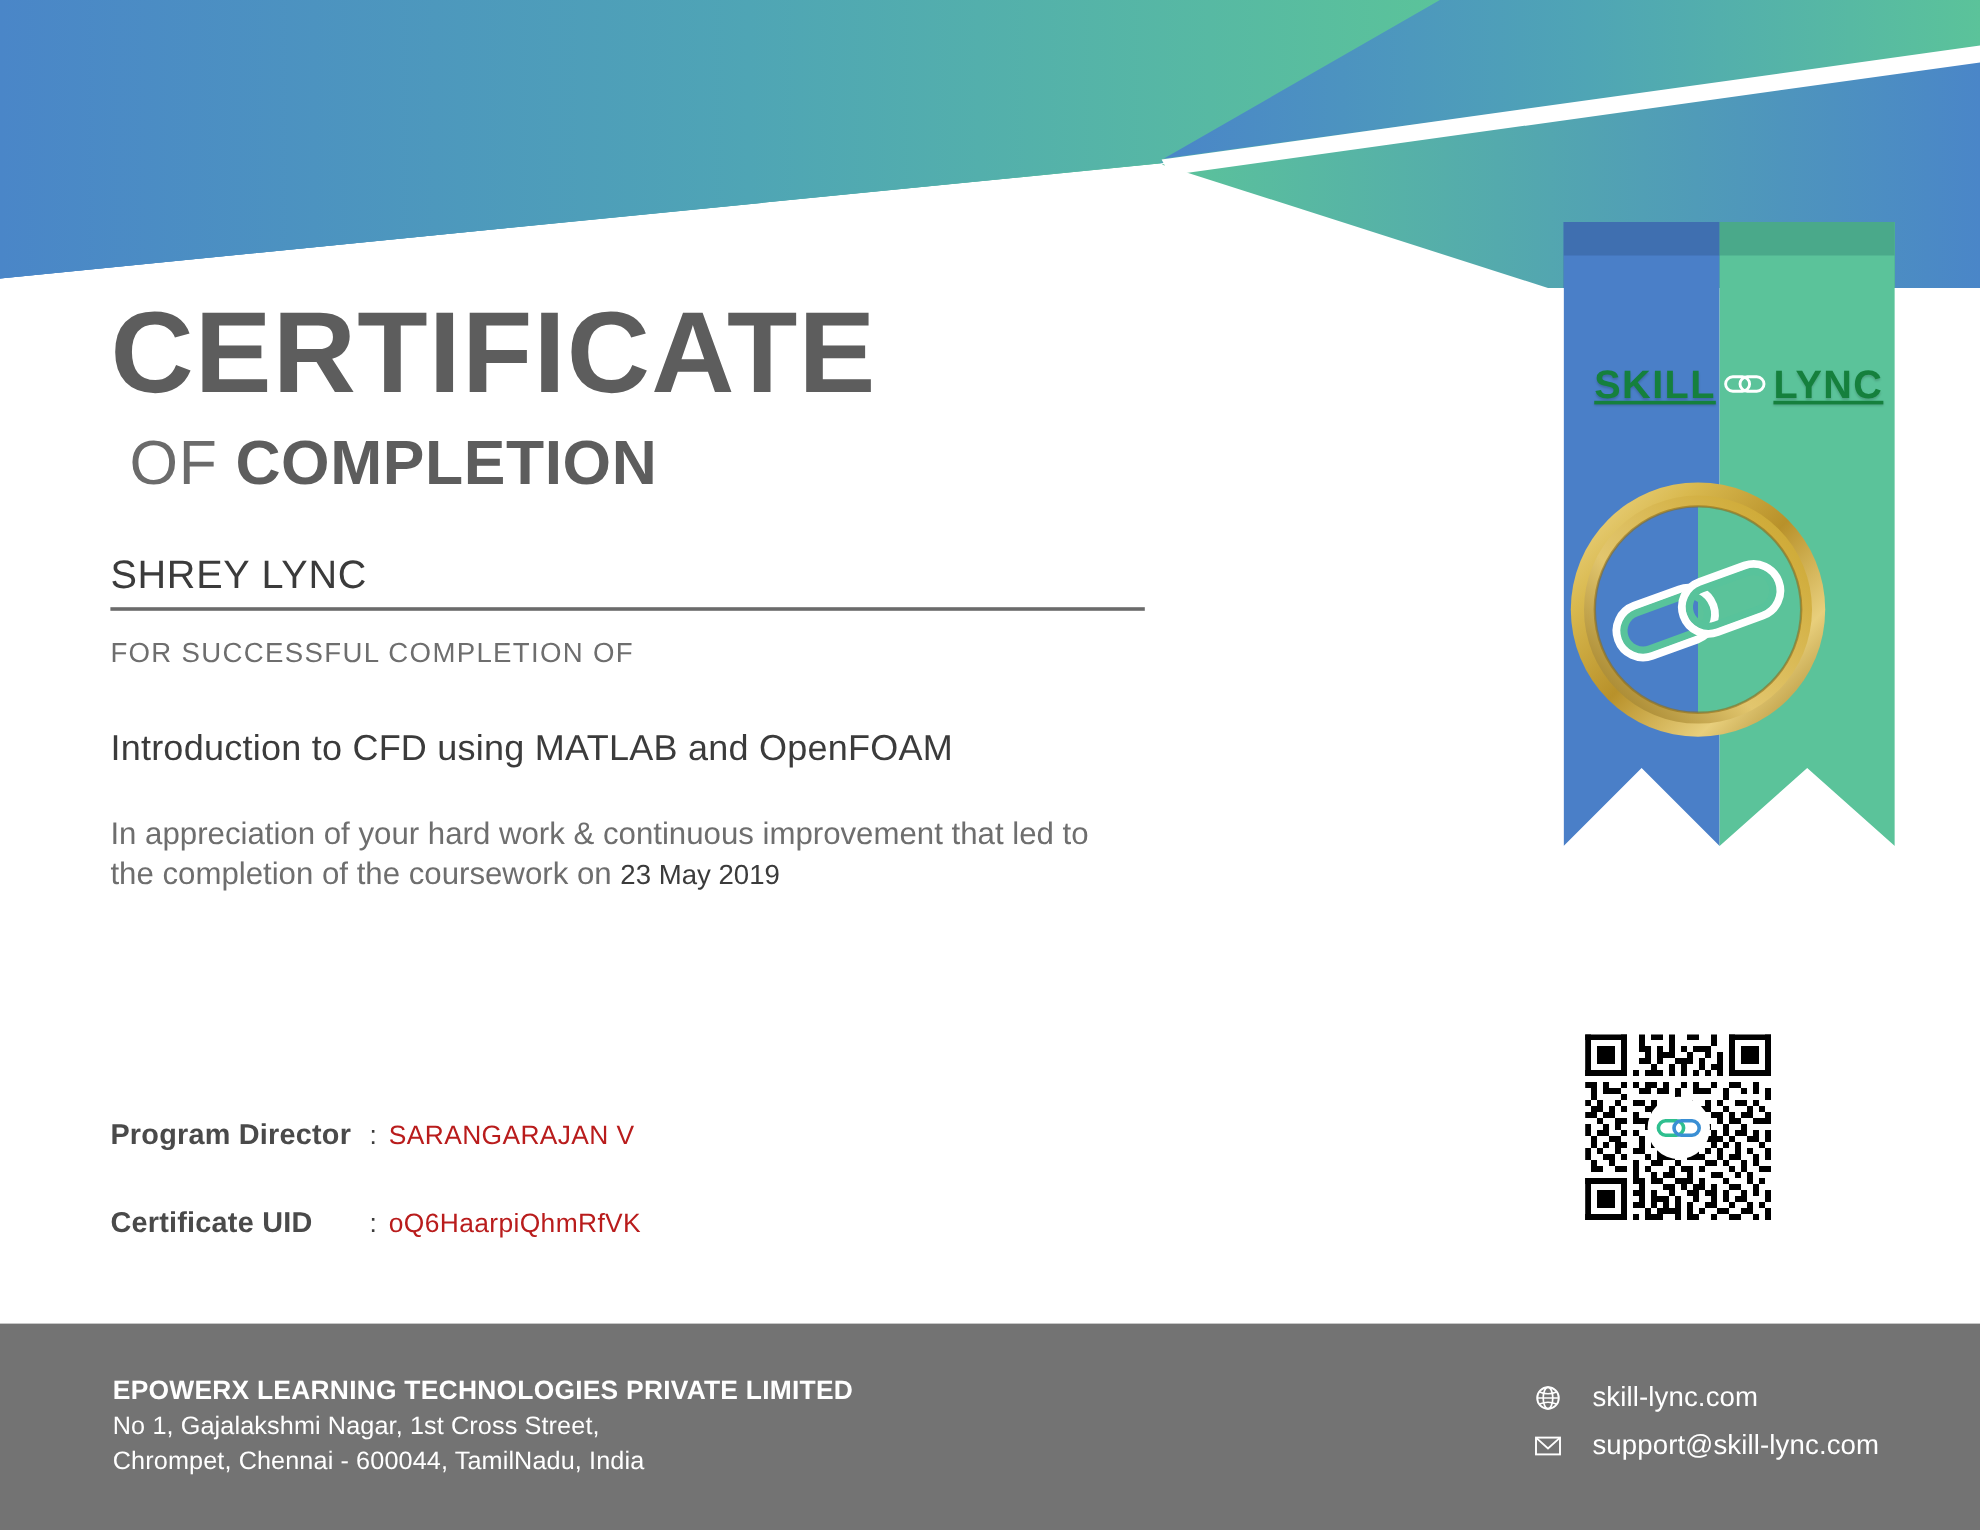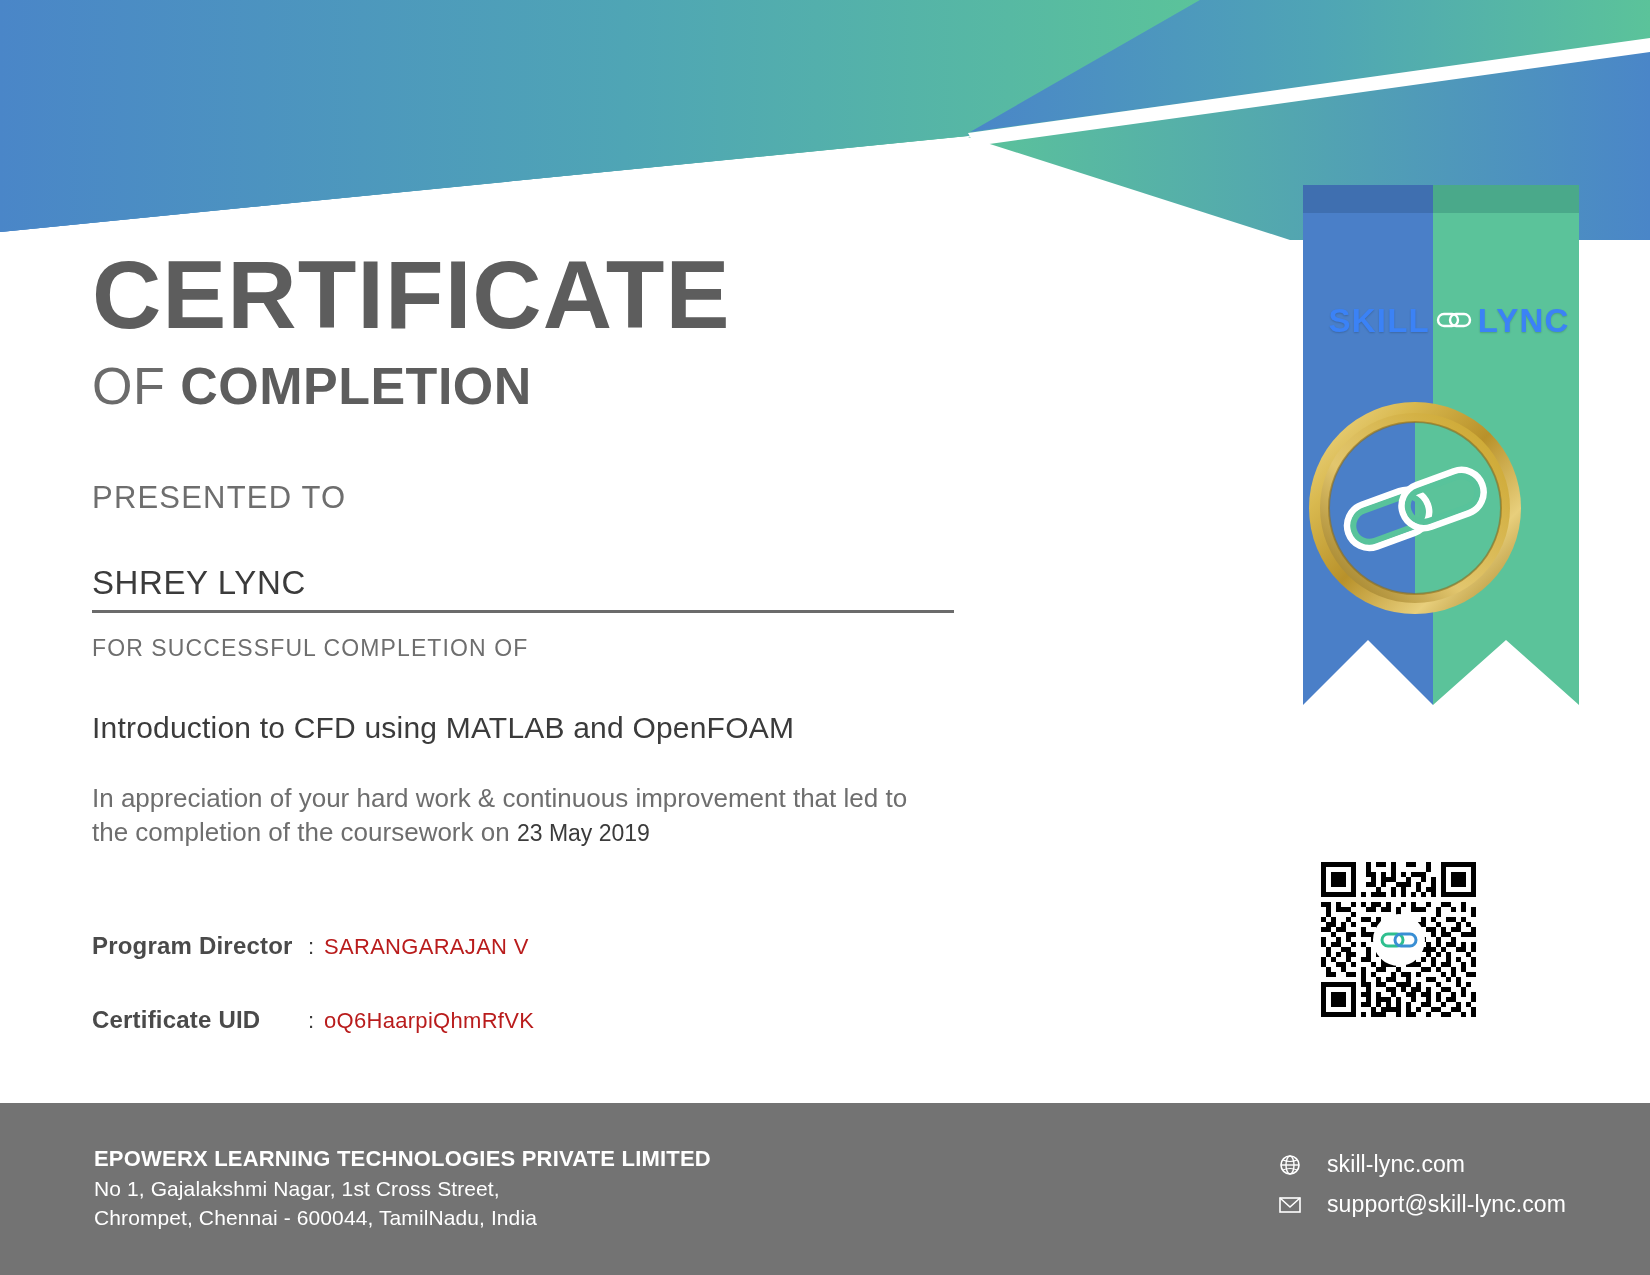--- a/index.html
+++ b/index.html
@@ -45,26 +45,27 @@
     top: 298px;
     width: 262px;
     height: 44px;
     display: flex;
     align-items: center;
     justify-content: center;
     gap: 6px;
     z-index: 6;
   }
   .logo-word {
-    color: #3b82f6;
+    color: #15803d;
     font-size: 33px;
     font-weight: bold;
     letter-spacing: 1.2px;
     line-height: 1;
     text-shadow: 0 1px 2px rgba(0,0,0,0.18);
+    text-decoration: underline;
   }
   .logo-clip {
     width: 36px;
     height: 22px;
     display: inline-block;
   }
 
   
   .medallion {
     position: absolute;
@@ -85,21 +86,21 @@
   .title-main {
     font-size: 96px;
     font-weight: bold;
     color: #5d5d5d;
     letter-spacing: 1px;
     line-height: 1.02;
     margin: 0;
     white-space: nowrap;
   }
   .title-sub {
-    margin: 16px 0 0 0;
+    margin: 16px 0 0 16px;
     font-size: 52px;
     color: #6b6b6b;
     line-height: 1;
     letter-spacing: 0.5px;
   }
   .title-sub .of { font-weight: normal; }
   .title-sub .completion { font-weight: bold; color: #5d5d5d; }
 
   .presented-to {
     margin-top: 68px;
@@ -343,21 +344,20 @@
     </svg>
   </div>
 
   <div class="main">
     <div class="title-main">CERTIFICATE</div>
     <div class="title-sub">
       <span class="of">OF</span>
       <span class="completion">COMPLETION</span>
     </div>
 
-    <div class="presented-to">PRESENTED TO</div>
 
     <div class="recipient">SHREY LYNC</div>
     <div class="name-rule"></div>
 
     <div class="for-completion">FOR SUCCESSFUL COMPLETION OF</div>
 
     <div class="course">Introduction to CFD using MATLAB and OpenFOAM</div>
 
     <div class="appreciation">
       <span>In appreciation of your hard work &amp; continuous improvement that led to</span>

